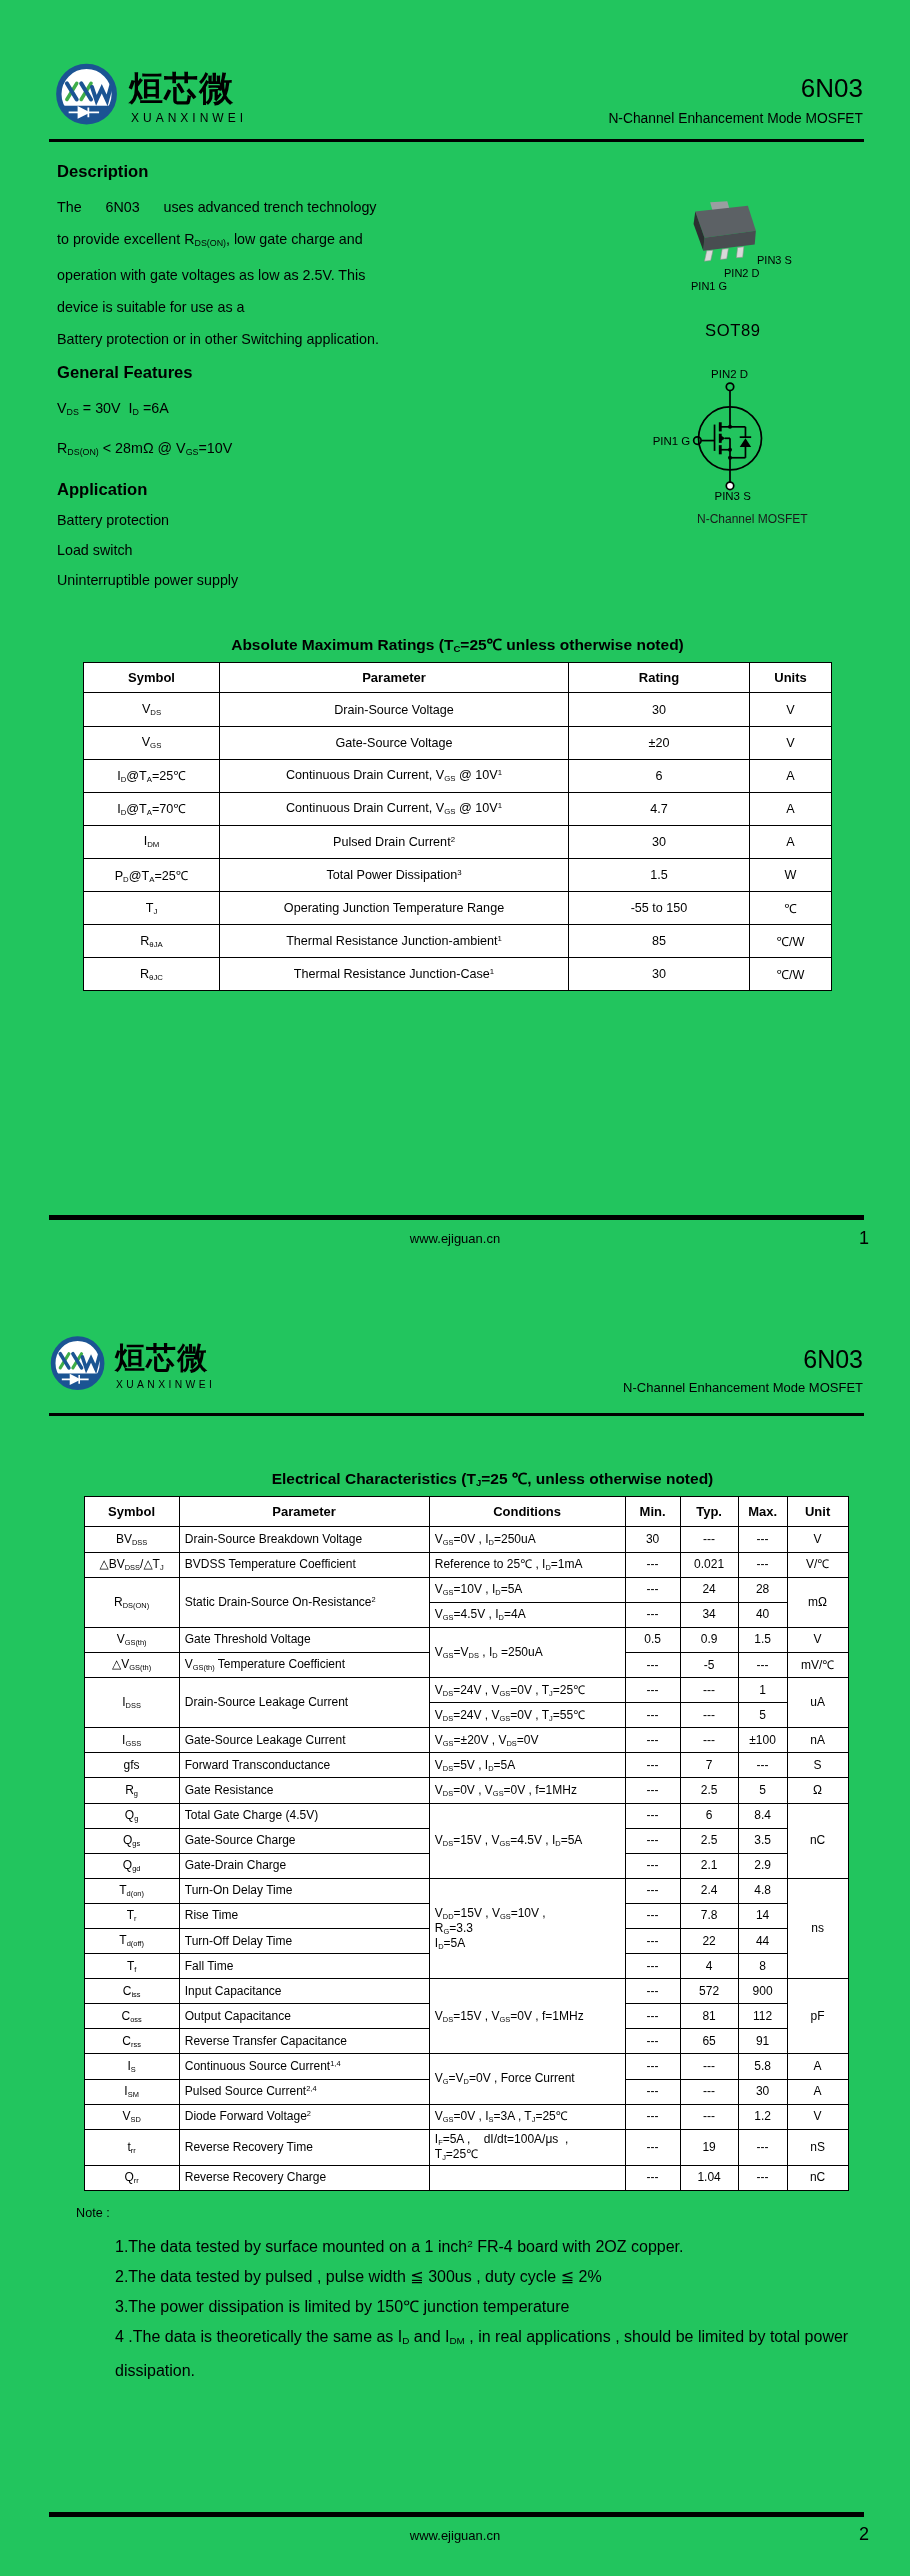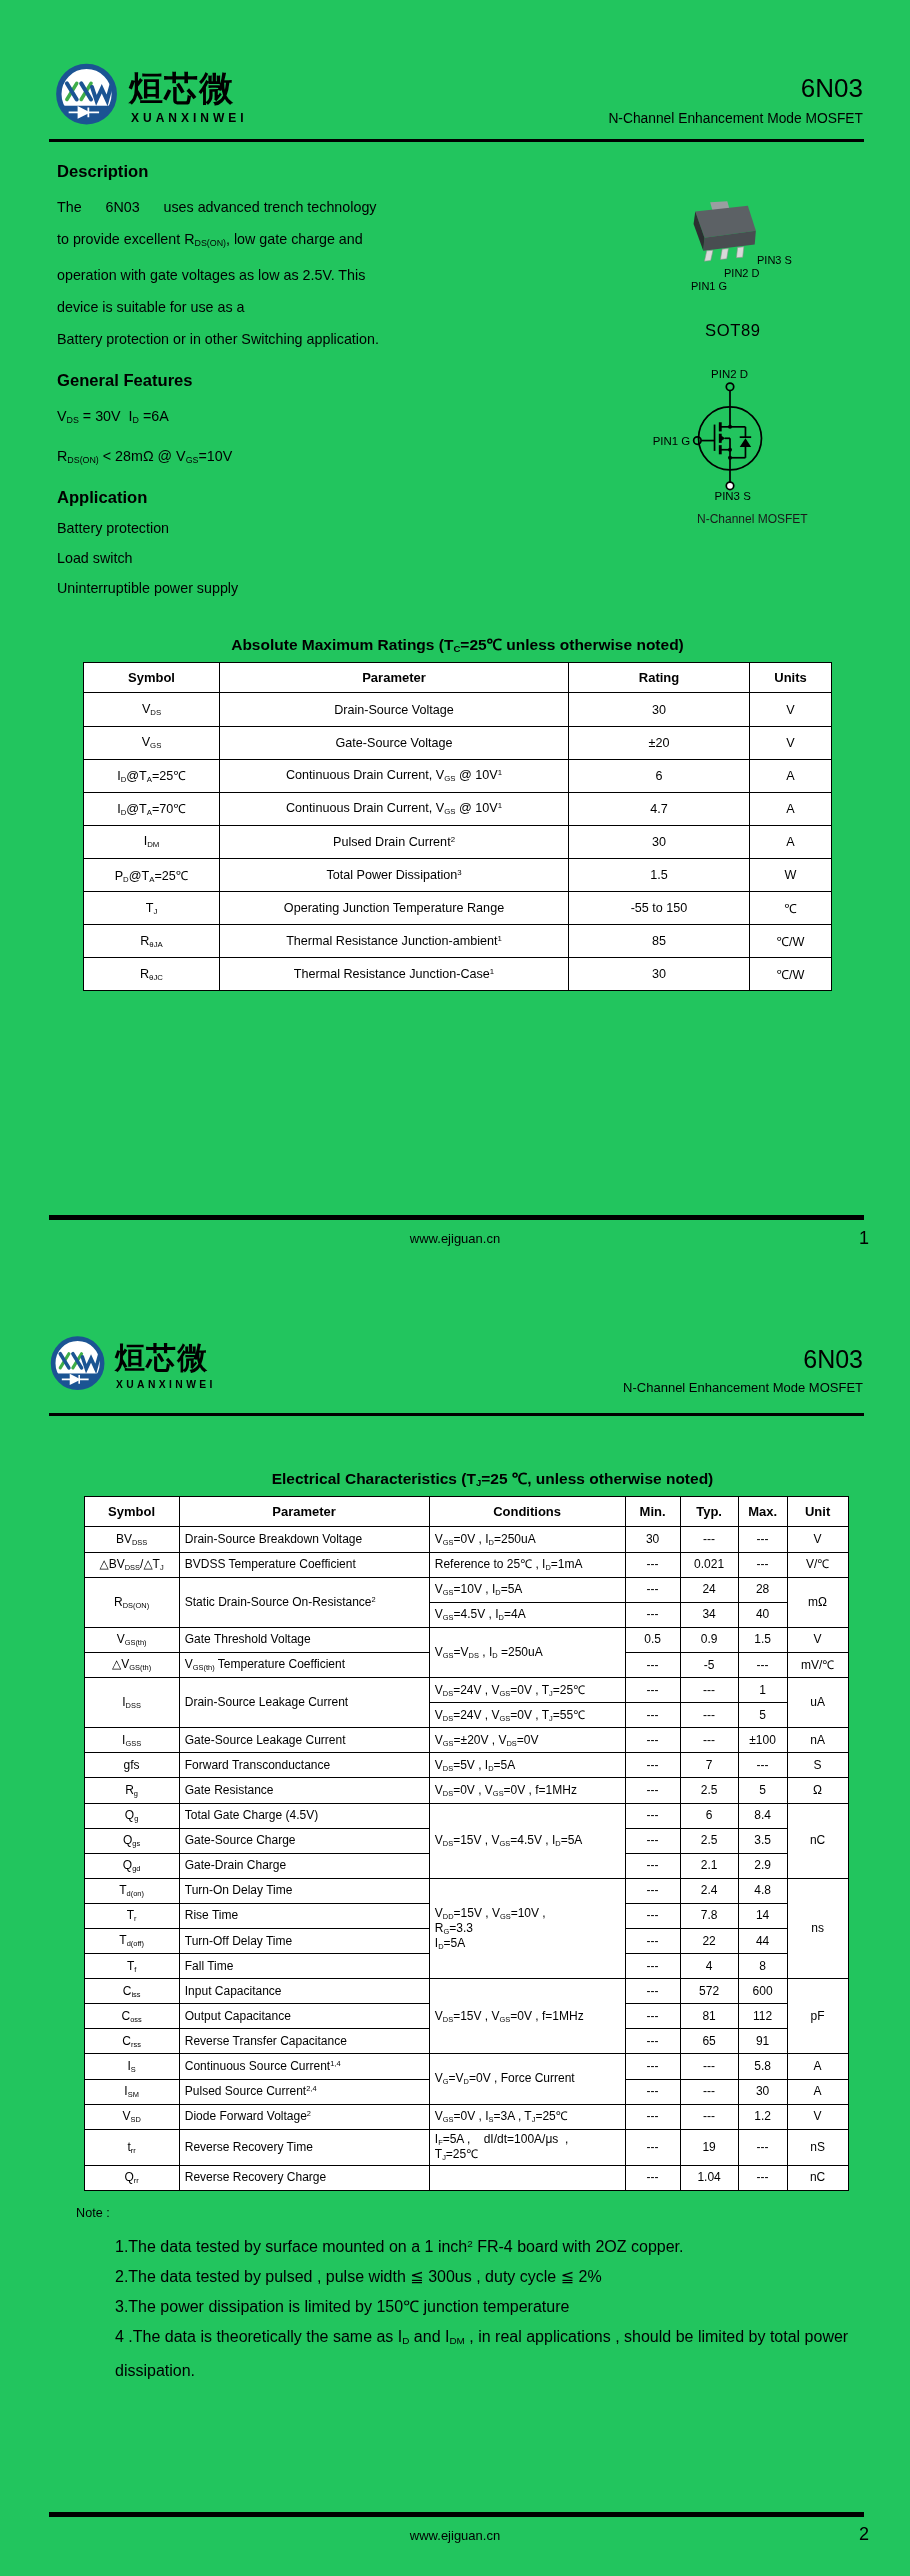--- a/index.html
+++ b/index.html
@@ -3,21 +3,21 @@
 <meta charset="utf-8">
 <style>
   html,body{margin:0;padding:0;background:#e8e8e8;}
   .sheet{position:relative;width:910px;height:2576px;background:#ffffff;
          font-family:"Liberation Sans",sans-serif;color:#000;overflow:hidden;}
   .page{position:absolute;left:0;width:910px;height:1288px;background:#22c55e;}
   #page1{top:0;} #page2{top:1288px;}
   .abs{position:absolute;}
   
   .brand-cn{font-weight:bold;letter-spacing:1.1px;line-height:1;}
-  .brand-en{letter-spacing:4px;font-weight:700;line-height:1;}
+  .brand-en{letter-spacing:4px;font-weight:400;line-height:1;}
   .part-number{text-align:right;line-height:1;}
   .subtitle{text-align:right;line-height:1;}
   .hdr-rule{height:3.4px;background:#000;}
   
   .h1{font-weight:bold;font-size:16.6px;line-height:1.2;}
   .body-line{font-size:14.3px;line-height:32px;}
   .pre{white-space:pre-wrap;}
   .app-line{font-size:14.3px;line-height:30px;}
   
   .tbl-title{font-weight:bold;font-size:15.5px;margin:0 0 6.9px 0;text-align:center;}
@@ -78,21 +78,21 @@
 
     <div class="abs" style="left:57px;top:162px;width:396px;">
       <div class="h1">Description</div>
       <div style="margin-top:9.2px;">
         <div class="body-line pre">The      6N03      uses advanced trench technology</div>
         <div class="body-line pre">to provide excellent R<sub>DS(ON)</sub>, low gate charge and</div>
         <div class="body-line pre">operation with gate voltages as low as 2.5V. This</div>
         <div class="body-line pre">device is suitable for use as a</div>
         <div class="body-line pre">Battery protection or in other Switching application.</div>
       </div>
-      <div class="h1" style="margin-top:16px;">General Features</div>
+      <div class="h1" style="margin-top:8px;">General Features</div>
       <div style="margin-top:6.9px;">
         <div class="body-line" style="line-height:36px;">V<sub>DS</sub> = 30V&nbsp; I<sub>D</sub> =6A</div>
         <div class="body-line" style="line-height:36px;">R<sub>DS(ON)</sub> &lt; 28mΩ @ V<sub>GS</sub>=10V</div>
       </div>
       <div class="h1" style="margin-top:9.2px;">Application</div>
       <div style="margin-top:5.7px;">
         <div class="app-line">Battery protection</div>
         <div class="app-line">Load switch</div>
         <div class="app-line">Uninterruptible power supply</div>
       </div>
@@ -432,21 +432,21 @@
                 <td class="ac">---</td>
                 <td class="ac">4</td>
                 <td class="ac">8</td>
               </tr>
               <tr>
                 <td class="ac">C<sub>iss</sub></td>
                 <td class="al">Input Capacitance</td>
                 <td rowspan="3" class="al">V<sub>DS</sub>=15V , V<sub>GS</sub>=0V , f=1MHz</td>
                 <td class="ac">---</td>
                 <td class="ac">572</td>
-                <td class="ac">600</td>
+                <td class="ac">900</td>
                 <td rowspan="3" class="ac">pF</td>
               </tr>
               <tr>
                 <td class="ac">C<sub>oss</sub></td>
                 <td class="al">Output Capacitance</td>
                 <td class="ac">---</td>
                 <td class="ac">81</td>
                 <td class="ac">112</td>
               </tr>
               <tr>

